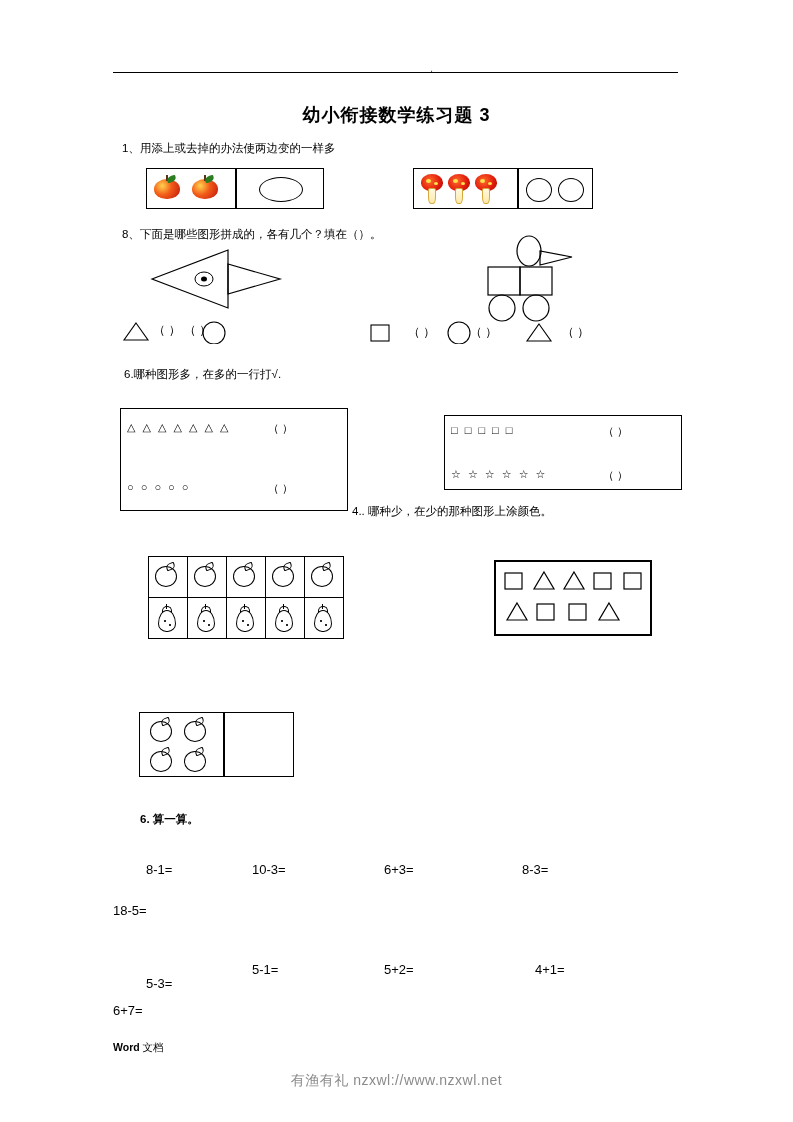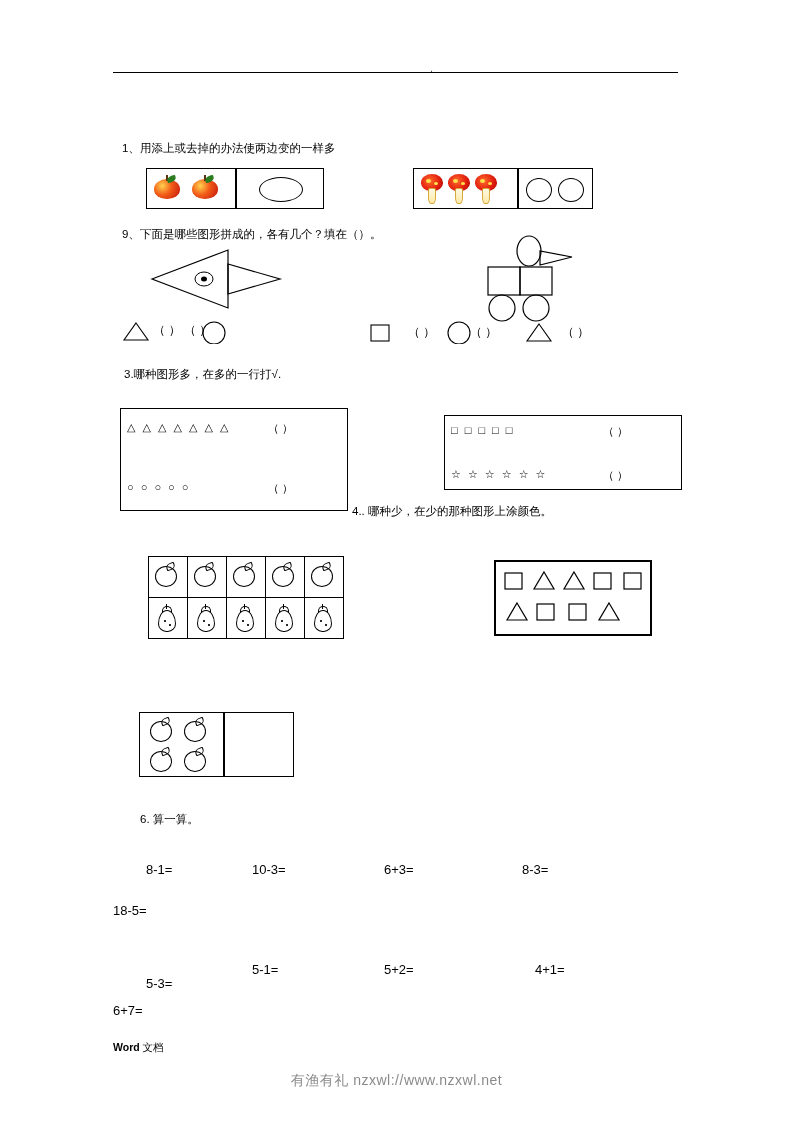--- a/index.html
+++ b/index.html
@@ -49,21 +49,21 @@
   .q {
     position: absolute;
     font-size: 11.5px;
     white-space: nowrap;
   }
   .q1 { left: 122px; top: 141px; }
   .q2 { left: 122px; top: 227px; }
   .q3 { left: 124px; top: 367px; }
   .q4 { left: 352px; top: 504px; }
   .q5 { left: 122px; top: 670px; }
-  .q6 { left: 140px; top: 812px; }
+  .q6 { left: 140px; top: 812px; font-weight: bold; }
 
   .box {
     position: absolute;
     border: 1px solid #000;
     box-sizing: border-box;
   }
 
   
   #p1a { left: 146px; top: 168px; width: 90px; height: 41px; }
   #p1b { left: 236px; top: 168px; width: 88px; height: 41px; }
@@ -256,20 +256,21 @@
   }
 </style>
 </head>
 <body>
 
 <div class="page">
 
   <div class="top-rule"></div>
   <div class="top-dot">.</div>
 
+  <div class="title">幼小衔接数学练习题 3</div>
 
   <div class="q q1">1、用添上或去掉的办法使两边变的一样多</div>
 
   <div class="box" id="p1a"></div>
   <div class="apple" id="ap1">
     <div class="body"></div>
       <div class="stem"></div>
       <div class="leaf"></div>
   </div>
   <div class="apple" id="ap2">
@@ -296,21 +297,21 @@
   <div class="mush" id="ms3">
     <div class="cap"></div>
       <div class="dot1"></div>
       <div class="dot2"></div>
       <div class="stalk"></div>
   </div>
   <div class="box" id="p1d"></div>
   <div class="ellipse" id="p1e2"></div>
   <div class="ellipse" id="p1e3"></div>
 
-  <div class="q q2">9、下面是哪些图形拼成的，各有几个？填在（）。</div>
+  <div class="q q2">8、下面是哪些图形拼成的，各有几个？填在（）。</div>
 
   <svg class="fig" id="fig-left" width="140" height="62" viewBox="0 0 140 62">
     <polygon points="2,31 78,2 78,60" fill="none" stroke="#000" stroke-width="1.2"></polygon>
     <polygon points="78,16 78,46 130,31" fill="none" stroke="#000" stroke-width="1.2"></polygon>
     <ellipse cx="54" cy="31" rx="9" ry="7" fill="none" stroke="#000" stroke-width="1"></ellipse>
     <ellipse cx="54" cy="31" rx="3" ry="2.5" fill="#000"></ellipse>
   </svg>
 
   <svg class="fig" id="fig-right" width="110" height="105" viewBox="0 0 110 105">
     <ellipse cx="49" cy="18" rx="12" ry="15" fill="none" stroke="#000" stroke-width="1.2"></ellipse>
@@ -341,21 +342,21 @@
     </svg>
     <span style="display:inline-block;width:48px"></span>
     <svg width="28" height="22" style="vertical-align:middle">
       <polygon points="14,3 26,20 2,20" fill="none" stroke="#000" stroke-width="1.1"></polygon>
     </svg>
   </div>
   <div style="position:absolute;left:408px;top:324px;font-size:12px">（     ）</div>
   <div style="position:absolute;left:470px;top:324px;font-size:12px">（     ）</div>
   <div style="position:absolute;left:562px;top:324px;font-size:12px">（     ）</div>
 
-  <div class="q q3">3.哪种图形多，在多的一行打√.</div>
+  <div class="q q3">6.哪种图形多，在多的一行打√.</div>
 
   <div class="box" id="p3box1"></div>
   <div class="p3row" id="p3r1">△ △ △ △ △ △ △</div>
   <div class="p3row" id="p3r1p">（     ）</div>
   <div class="p3row" id="p3r2">○ ○ ○ ○ ○</div>
   <div class="p3row" id="p3r2p">（     ）</div>
 
   <div class="box" id="p3box2"></div>
   <div class="p3row" id="p3r3">□ □ □ □ □</div>
   <div class="p3row" id="p3r3p">（     ）</div>

